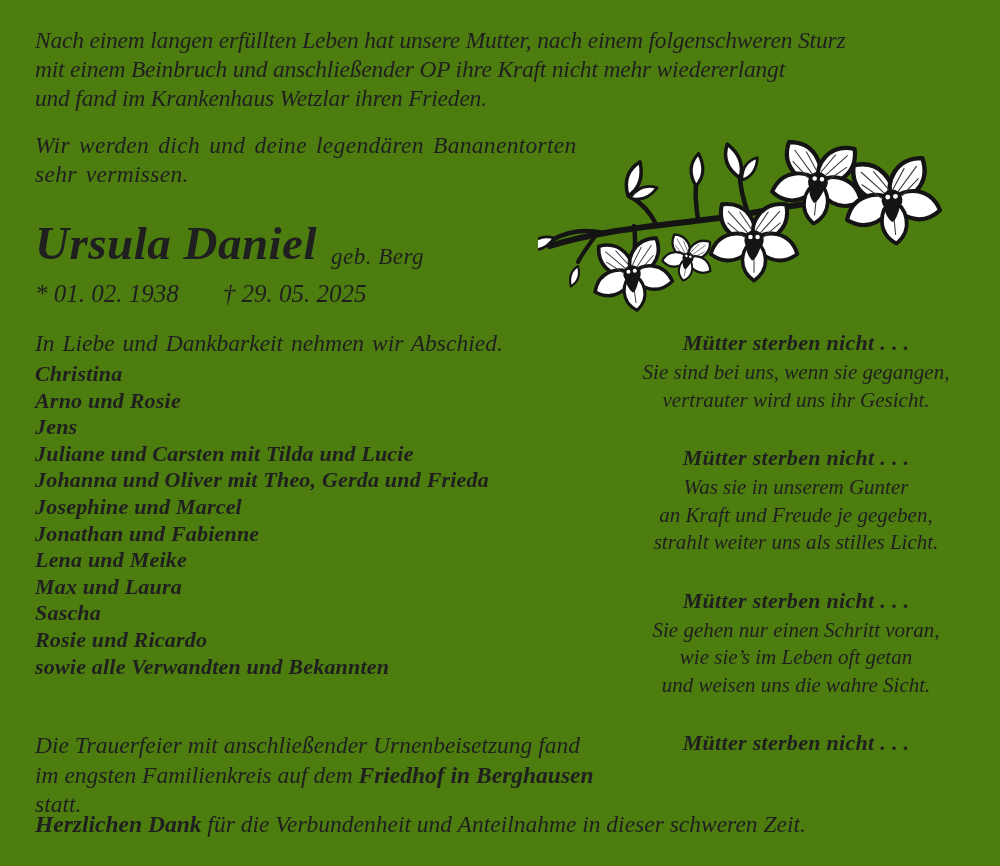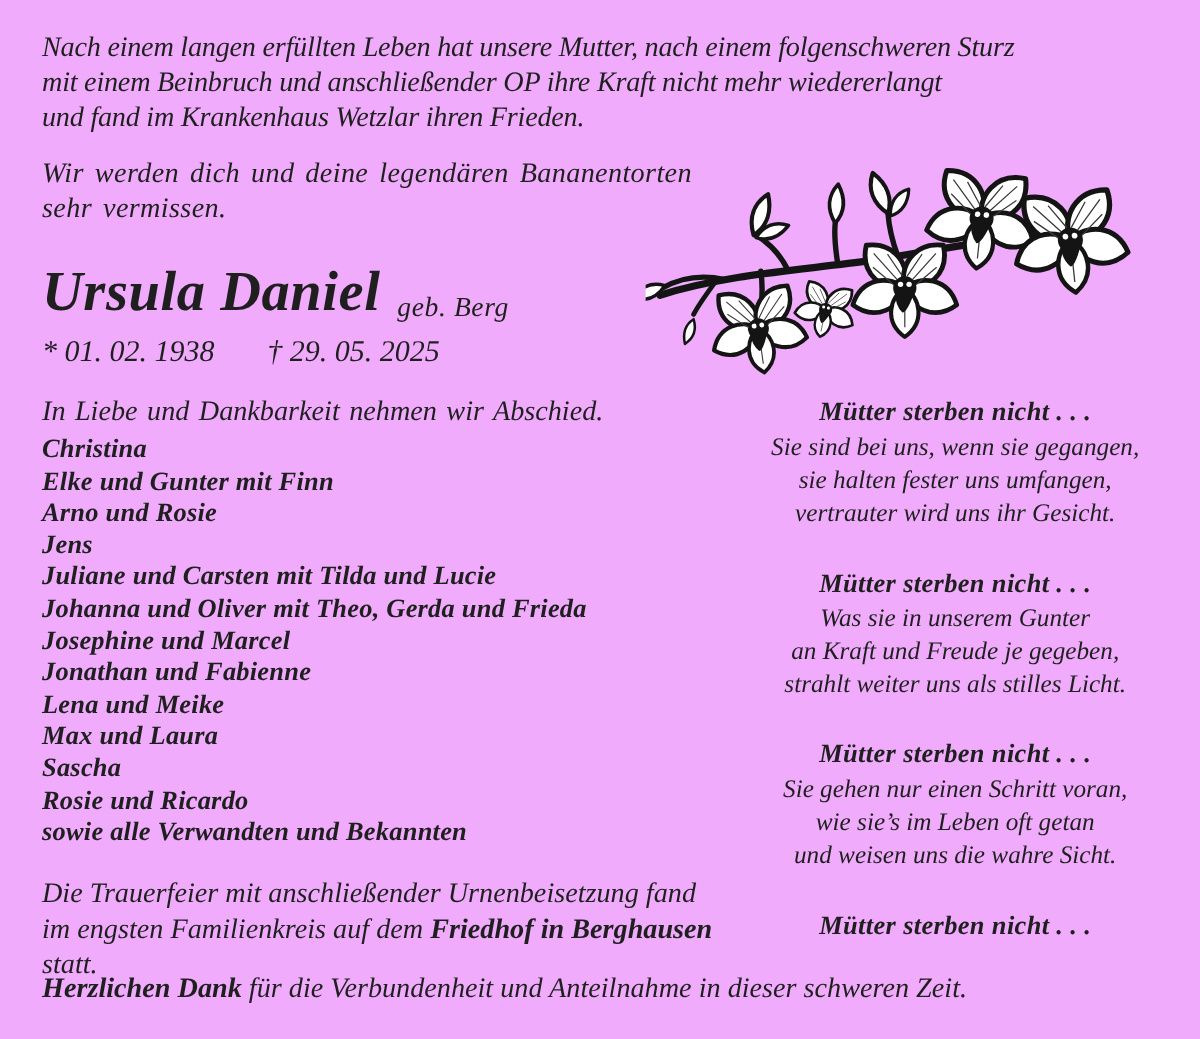--- a/index.html
+++ b/index.html
@@ -1,19 +1,19 @@
 <!DOCTYPE html>
 <html><head>
 <meta charset="utf-8">
 <style>
   html,body{margin:0;padding:0;background:#ffffff;}
   .page{
     position:relative;
     width:1000px;height:866px;
-    background:#f0abfc;
+    background:#4d7c0f;
     font-family:"Liberation Serif","DejaVu Serif",serif;
     font-style:italic;
     color:#1f1f1f;
     overflow:hidden;
   }
   .intro{position:absolute;left:35px;top:26px;width:870px;
     font-size:23.5px;line-height:29px;letter-spacing:-0.2px;}
   .missing{position:absolute;left:35px;top:131px;width:560px;
     font-size:23.5px;line-height:29px;letter-spacing:0.3px;word-spacing:3px;}
   .flower{position:absolute;left:538px;top:116px;width:424px;height:206px;}
@@ -108,40 +108,38 @@
   </div>
 
   <div class="dates">
     <span>* 01. 02. 1938</span><span class="death">† 29. 05. 2025</span>
   </div>
 
   <div class="farewell">In Liebe und Dankbarkeit nehmen wir Abschied.</div>
 
   <div class="mourners">
     <div>Christina</div>
-    <div>Elke und Gunter mit Finn</div>
     <div>Arno und Rosie</div>
     <div>Jens</div>
     <div>Juliane und Carsten mit Tilda und Lucie</div>
     <div>Johanna und Oliver mit Theo, Gerda und Frieda</div>
     <div>Josephine und Marcel</div>
     <div>Jonathan und Fabienne</div>
     <div>Lena und Meike</div>
     <div>Max und Laura</div>
     <div>Sascha</div>
     <div>Rosie und Ricardo</div>
     <div>sowie alle Verwandten und Bekannten</div>
   </div>
 
   <div class="poems">
     <div class="stanza-block">
       <div class="refrain">Mütter sterben nicht . . .</div>
       <div class="stanza">
         <div>Sie sind bei uns, wenn sie gegangen,</div>
-        <div>sie halten fester uns umfangen,</div>
         <div>vertrauter wird uns ihr Gesicht.</div>
       </div>
     </div>
     <div class="stanza-block">
       <div class="refrain">Mütter sterben nicht . . .</div>
       <div class="stanza">
         <div>Was sie in unserem Gunter</div>
         <div>an Kraft und Freude je gegeben,</div>
         <div>strahlt weiter uns als stilles Licht.</div>
       </div>

